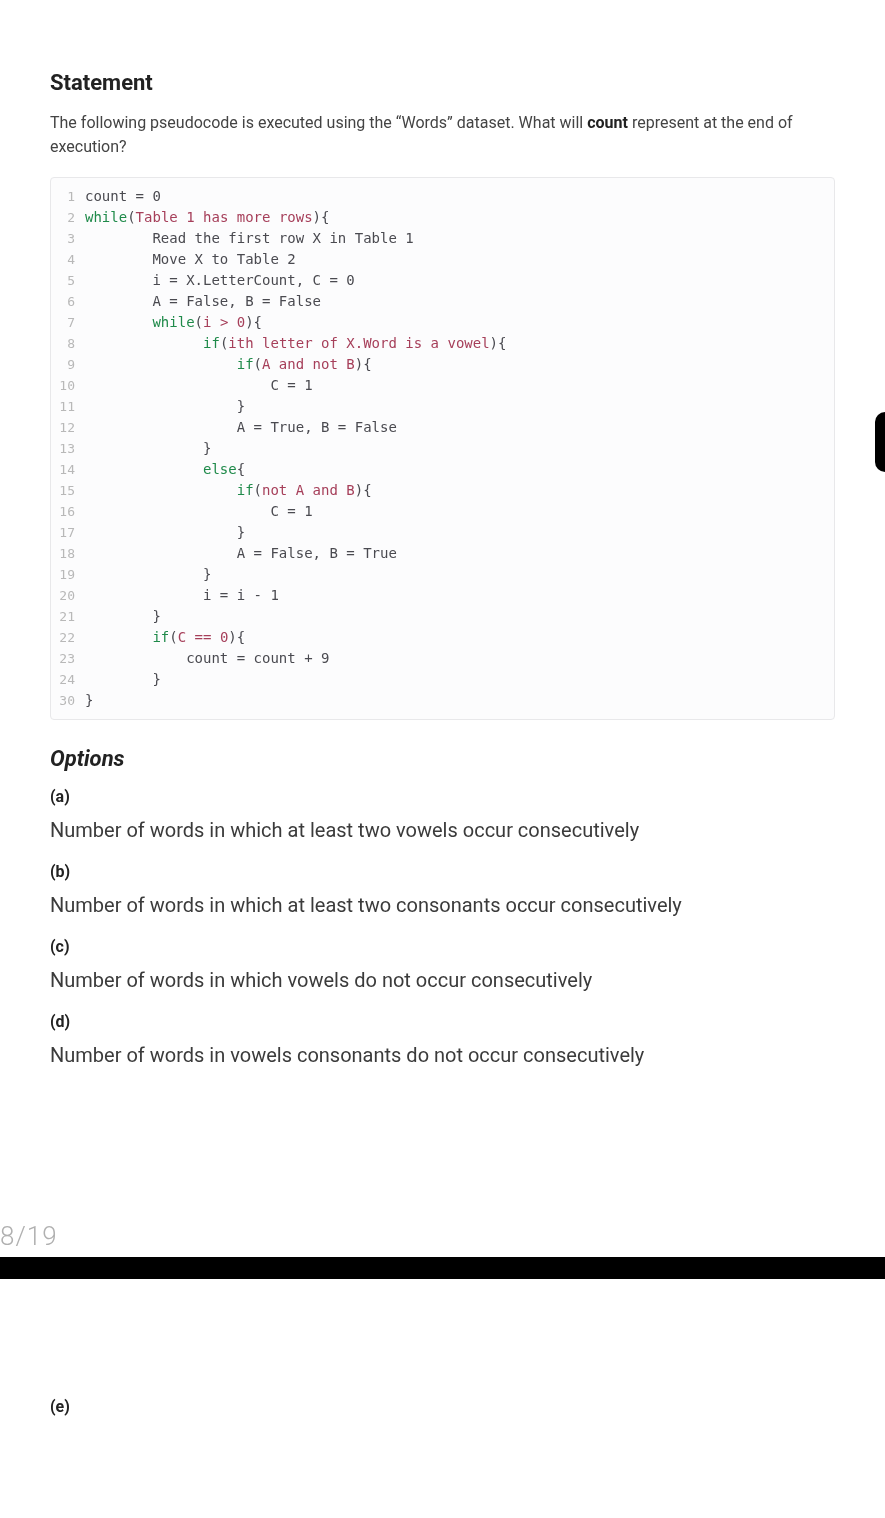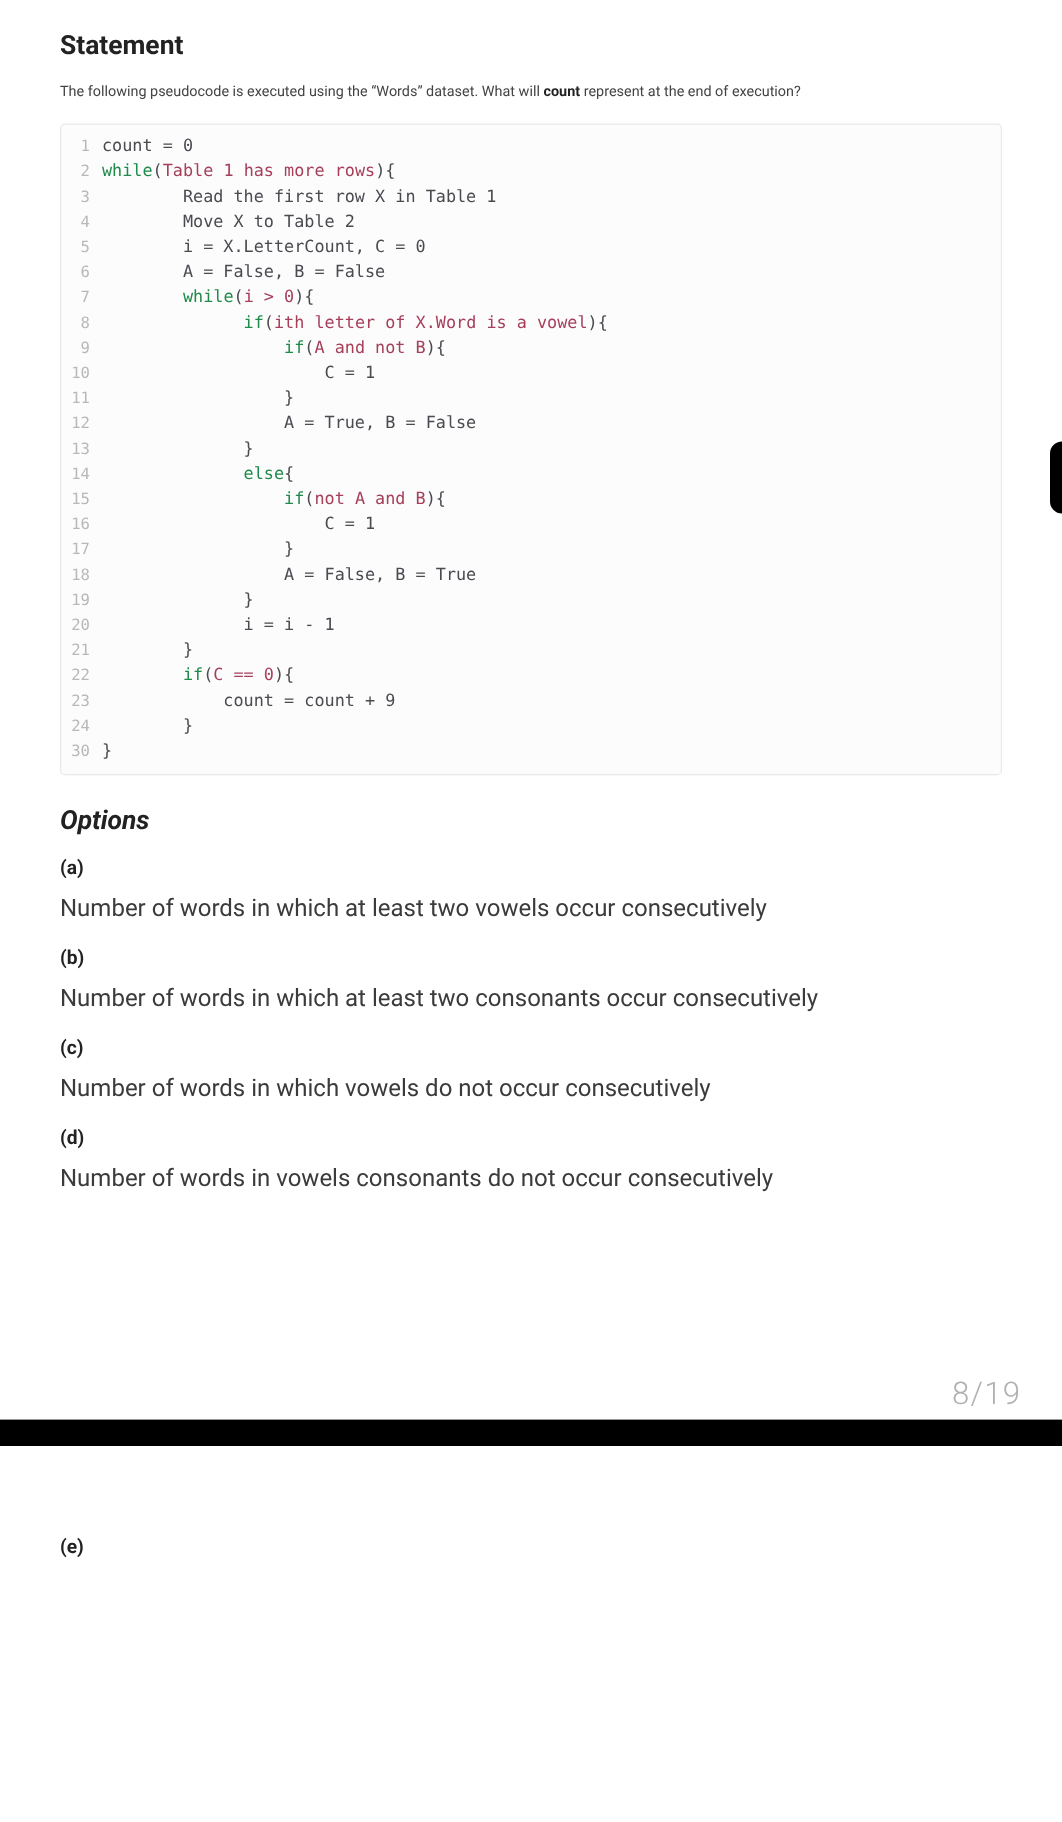--- a/index.html
+++ b/index.html
@@ -6,29 +6,30 @@
   body {
     margin: 0;
     padding: 0;
     font-family: -apple-system, BlinkMacSystemFont, "Segoe UI", Roboto, "Helvetica Neue", Arial, sans-serif;
     color: #333;
     background: #fff;
     width: 885px;
   }
   .page {
     padding: 26px 50px 10px 50px;
+    margin-top: 44px;
   }
   h2.section-title {
     font-size: 22px;
     font-weight: 700;
     color: #222;
     margin: 0 0 16px 0;
   }
   p.statement-text {
-    font-size: 12px;
+    font-size: 16px;
     line-height: 1.5;
     color: #444;
     margin: 0 0 18px 0;
   }
   p.statement-text b { font-weight: 700; color: #222; }
   .code-block {
     border: 1px solid #e8e8ea;
     border-radius: 4px;
     background: #fcfcfd;
     padding: 8px 0;
@@ -68,21 +69,20 @@
     margin: 14px 0 10px 0;
   }
   .opt-text {
     font-size: 20px;
     color: #3b3b3b;
     margin: 0 0 18px 0;
     line-height: 1.4;
   }
   .spacer { height: 120px; }
   .page-num-row {
-    text-align: right;
     color: #b0b0b0;
     font-size: 26px;
     padding: 4px 34px 6px 0;
     font-weight: 300;
     letter-spacing: 1px;
   }
   .black-bar {
     background: #000;
     height: 22px;
     width: 100%;

